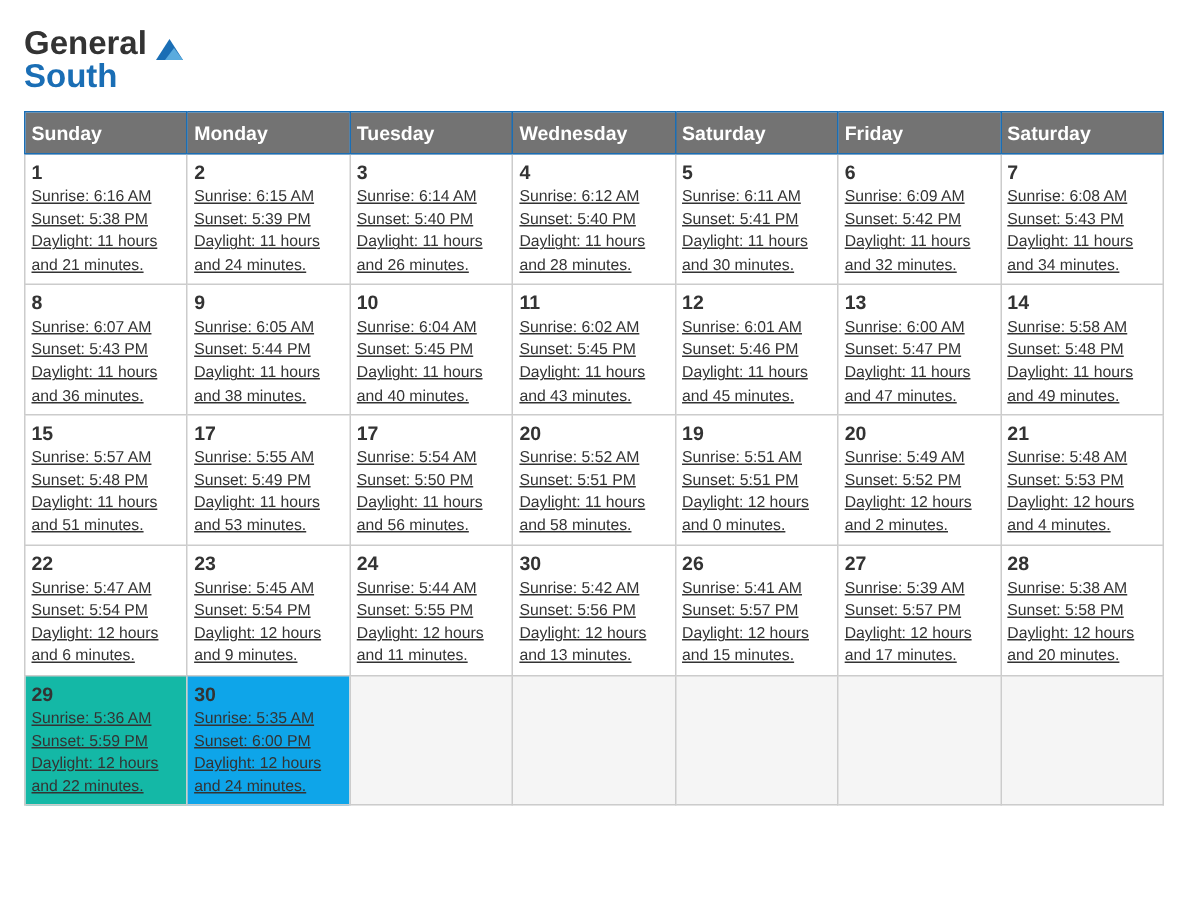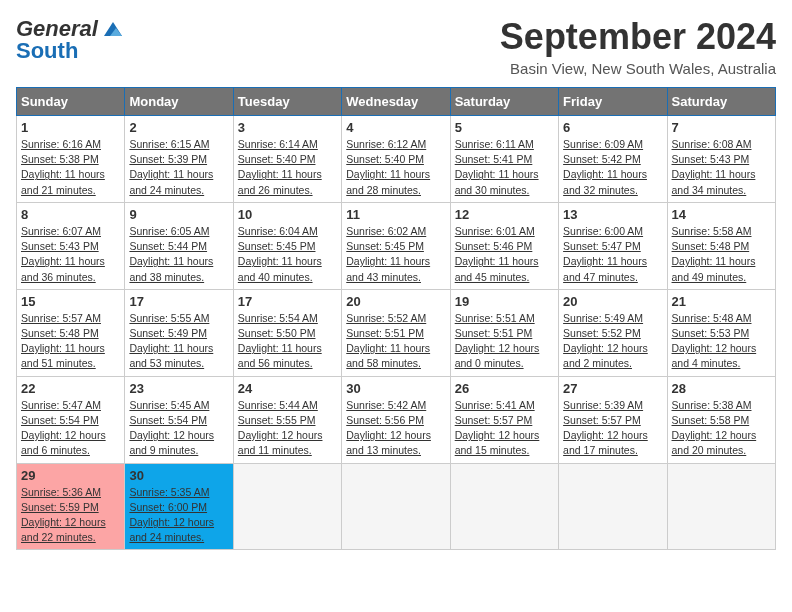--- a/index.html
+++ b/index.html
@@ -14,21 +14,21 @@
       display: flex;
       justify-content: space-between;
       align-items: flex-start;
       margin-bottom: 10px;
     }
     .logo {
       display: flex;
       flex-direction: column;
       align-items: flex-start;
     }
-    .logo-line1 { display: flex; align-items: center; gap: 4px; font-style: italic; }
+    .logo-line1 { display: flex; align-items: flex-end; gap: 4px; }
     .logo-line2 { color: #1a6eb5; font-size: 22px; font-weight: bold; margin-top: -4px; }
     .title-area {
       text-align: right;
     }
     .month-title {
       font-size: 36px;
       font-weight: bold;
       color: #333;
     }
     .location {
@@ -94,24 +94,20 @@
 <div class="header">
   <div class="logo">
     <div class="logo-line1">
       <span style="font-size:22px;font-weight:bold;color:#333;">General</span>
       <svg width="22" height="18" viewBox="0 0 22 18">
         <polygon points="2,16 11,2 20,16" fill="#1a6eb5"></polygon>
         <polygon points="8,16 14,8 20,16" fill="#5aabde"></polygon>
       </svg>
     </div>
     <div class="logo-line2">South</div>
-  </div>
-  <div class="title-area">
-    <div class="month-title">September 2024</div>
-    <div class="location">Basin View, New South Wales, Australia</div>
   </div>
 </div>
 
 <table class="calendar">
   <thead>
     <tr>
       <th>Sunday</th>
       <th>Monday</th>
       <th>Tuesday</th>
       <th>Wednesday</th>
@@ -347,21 +343,21 @@
         <td>
         <span class="day-number">28</span>
         <div class="day-info">
           Sunrise: 5:38 AM<br>
           Sunset: 5:58 PM<br>
           Daylight: 12 hours and 20 minutes.
         </div>
       </td>
       </tr>
       <tr>
-        <td style="background: #fca5a5;">
+        <td style="background: #14b8a6;">
         <span class="day-number">29</span>
         <div class="day-info">
           Sunrise: 5:36 AM<br>
           Sunset: 5:59 PM<br>
           Daylight: 12 hours and 22 minutes.
         </div>
       </td>
         <td style="background: #0ea5e9;">
         <span class="day-number">30</span>
         <div class="day-info">

